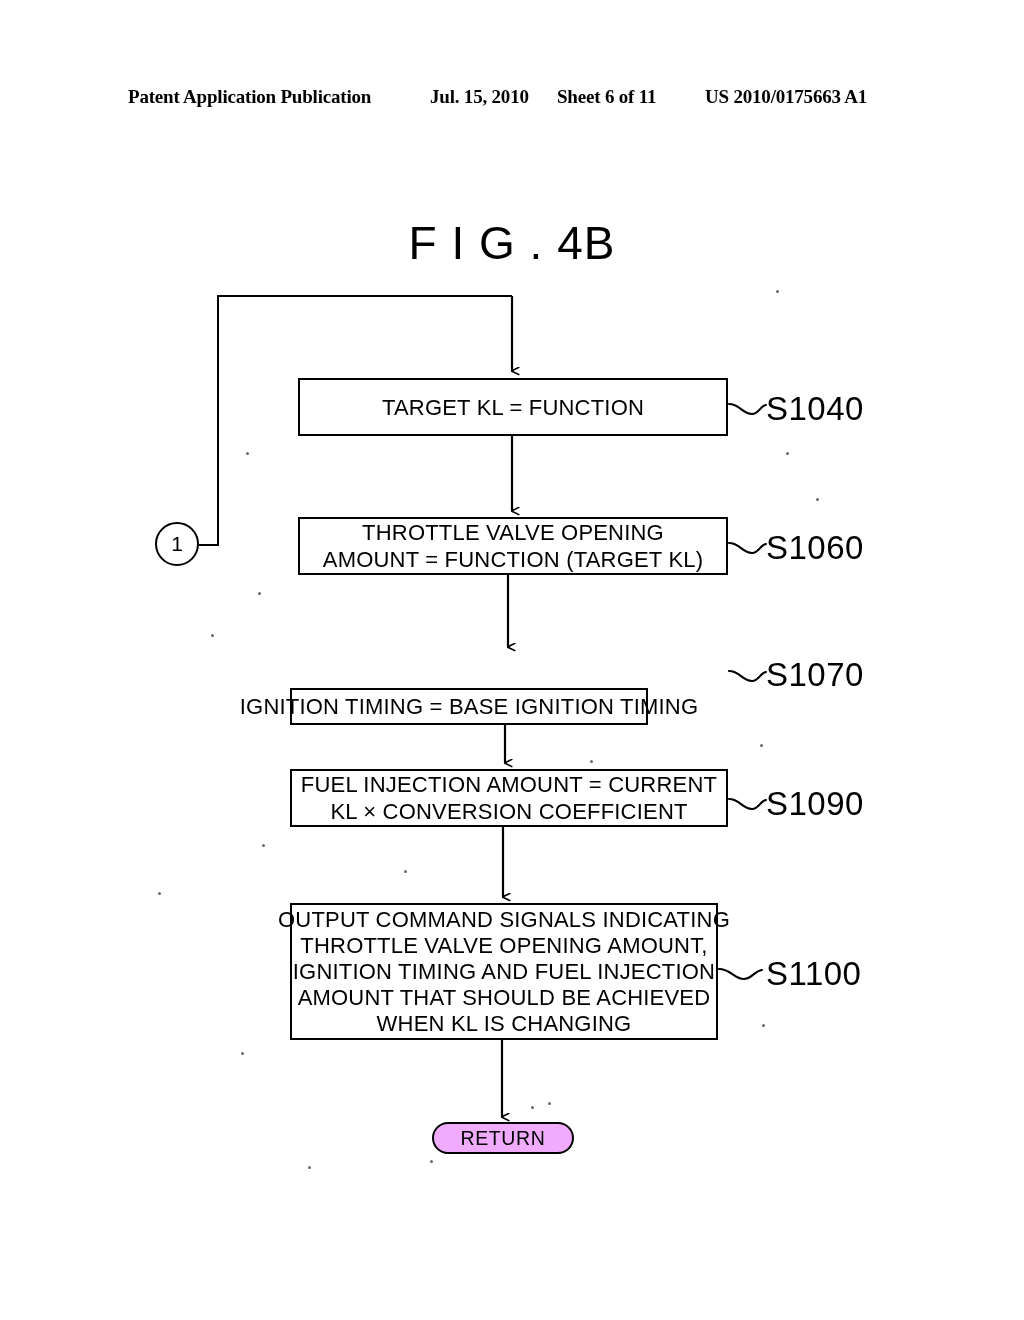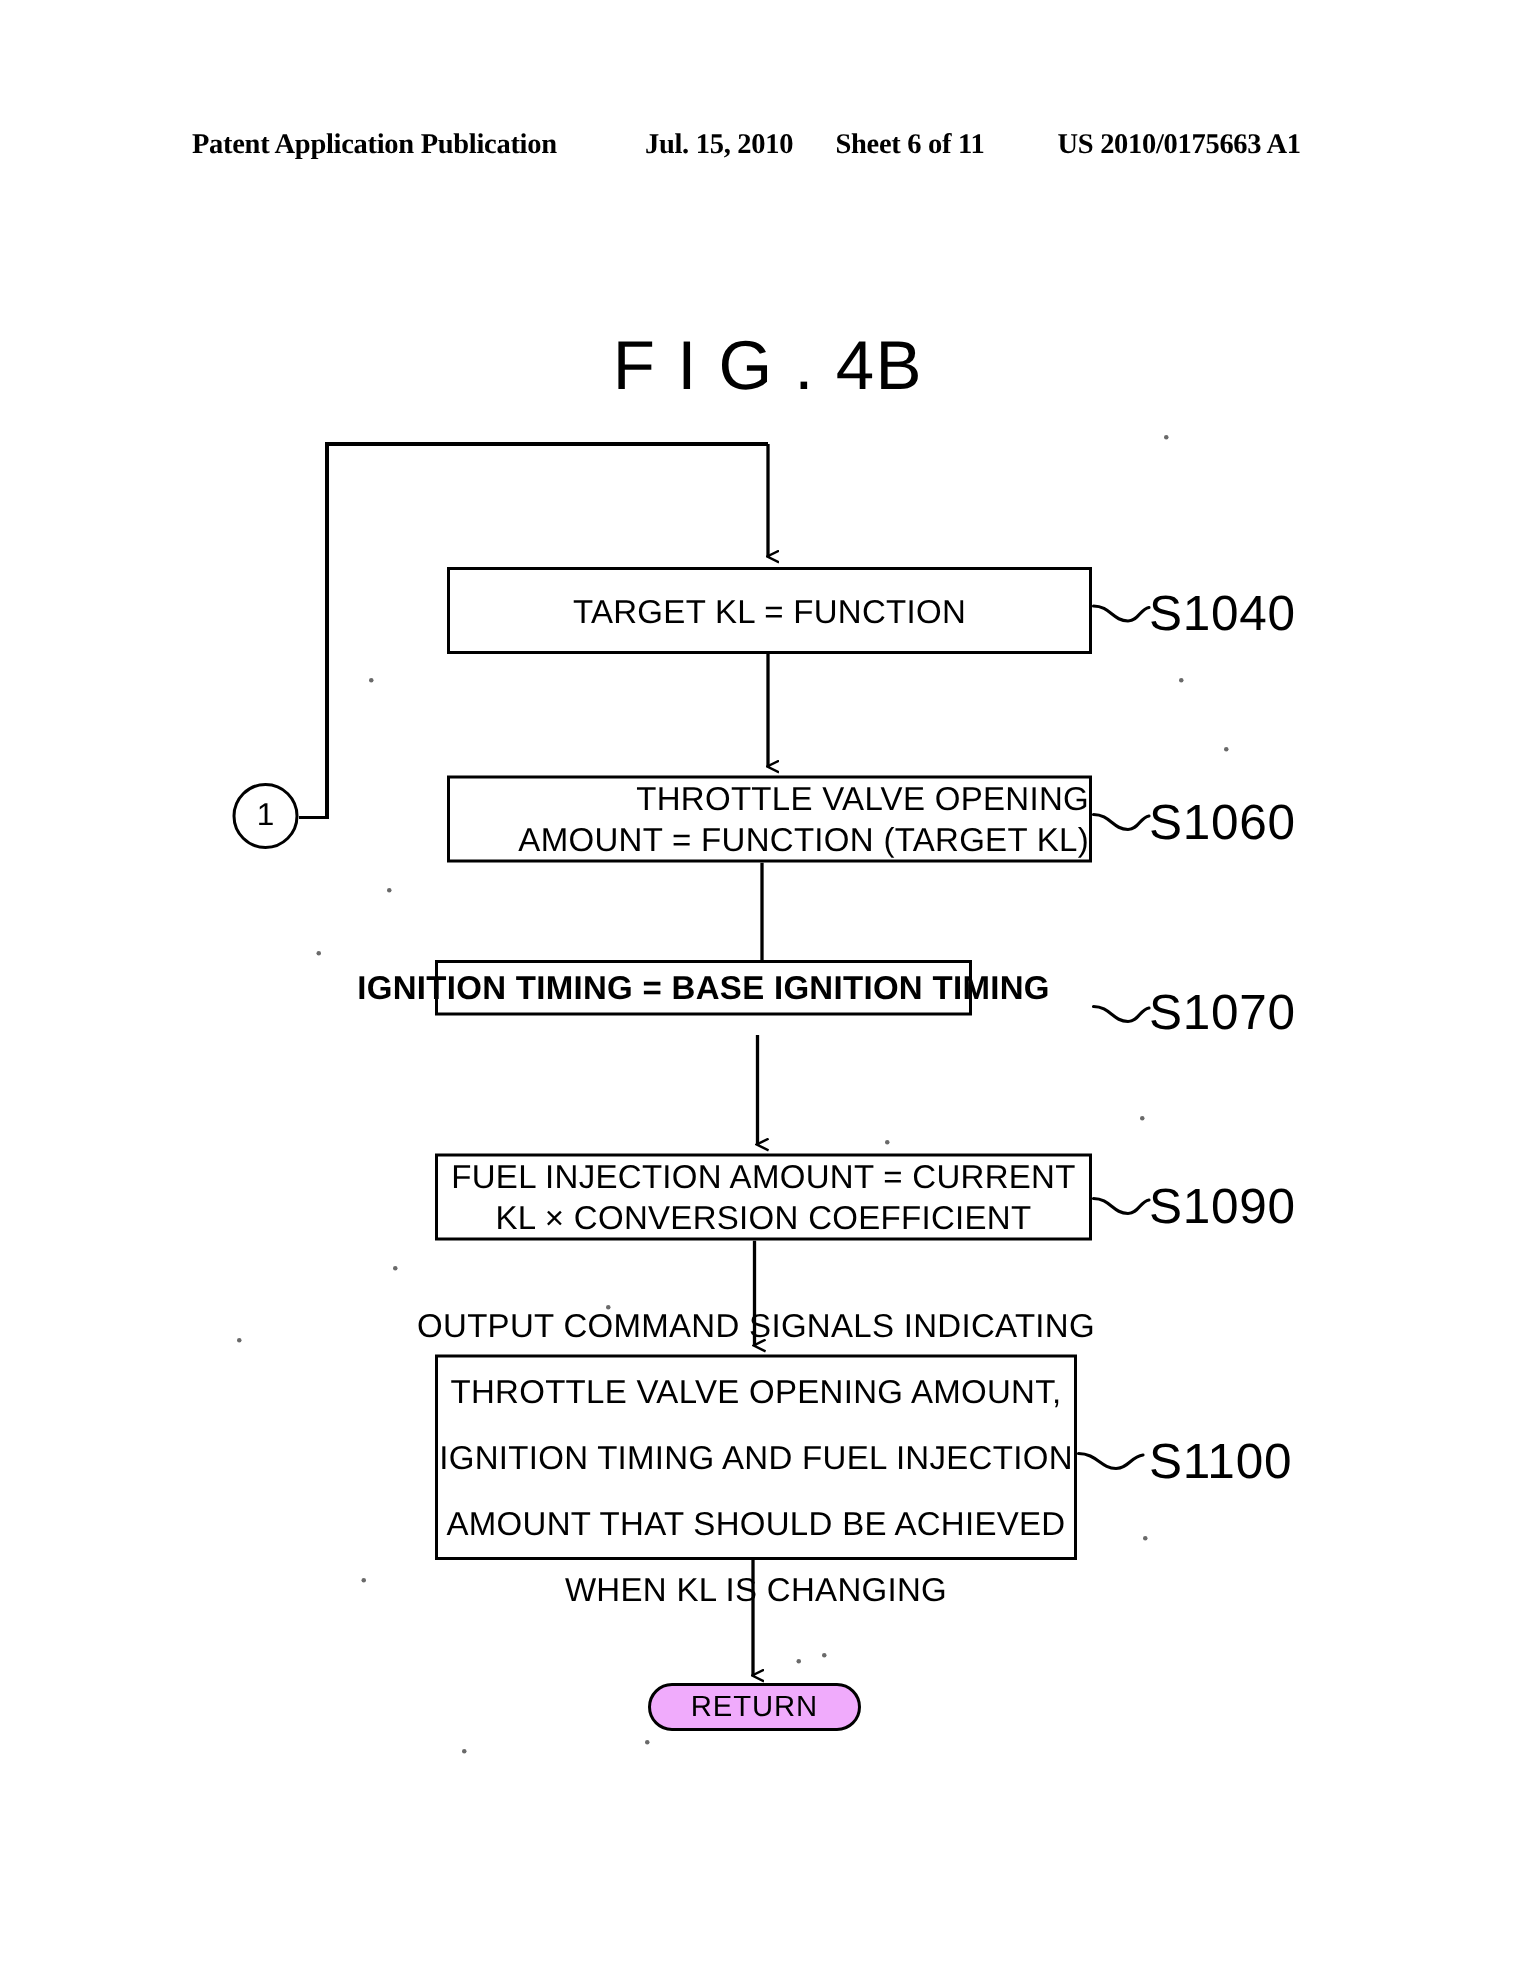--- a/index.html
+++ b/index.html
@@ -79,25 +79,25 @@
     justify-content: center;
     text-align: center;
     font-size: 22px;
     line-height: 27px;
     letter-spacing: 0.2px;
     white-space: nowrap;
   }
   .node .ln { display: block; }
 
   #box-s1040 { left: 298px; top: 378px;  width: 430px; height: 58px; }
-  #box-s1060 { left: 298px; top: 517px;  width: 430px; height: 58px; align-items: flex-end; }
-  #box-s1070 { left: 290px; top: 640px;  width: 358px; height: 37px; font-weight: bold; }
+  #box-s1060 { left: 298px; top: 517px;  width: 430px; height: 58px; }
+  #box-s1070 { left: 290px; top: 688px;  width: 358px; height: 37px; }
   #box-s1090 { left: 290px; top: 769px;  width: 438px; height: 58px; }
   #box-s1100 { left: 290px; top: 903px;  width: 428px; height: 137px;
-               line-height: 26px; gap: 18px; }
+               line-height: 26px; }
 
   
   .terminator {
     position: absolute;
     box-sizing: border-box;
     left: 432px;
     top: 1122px;
     width: 142px;
     height: 32px;
     border: 2.5px solid #000;

